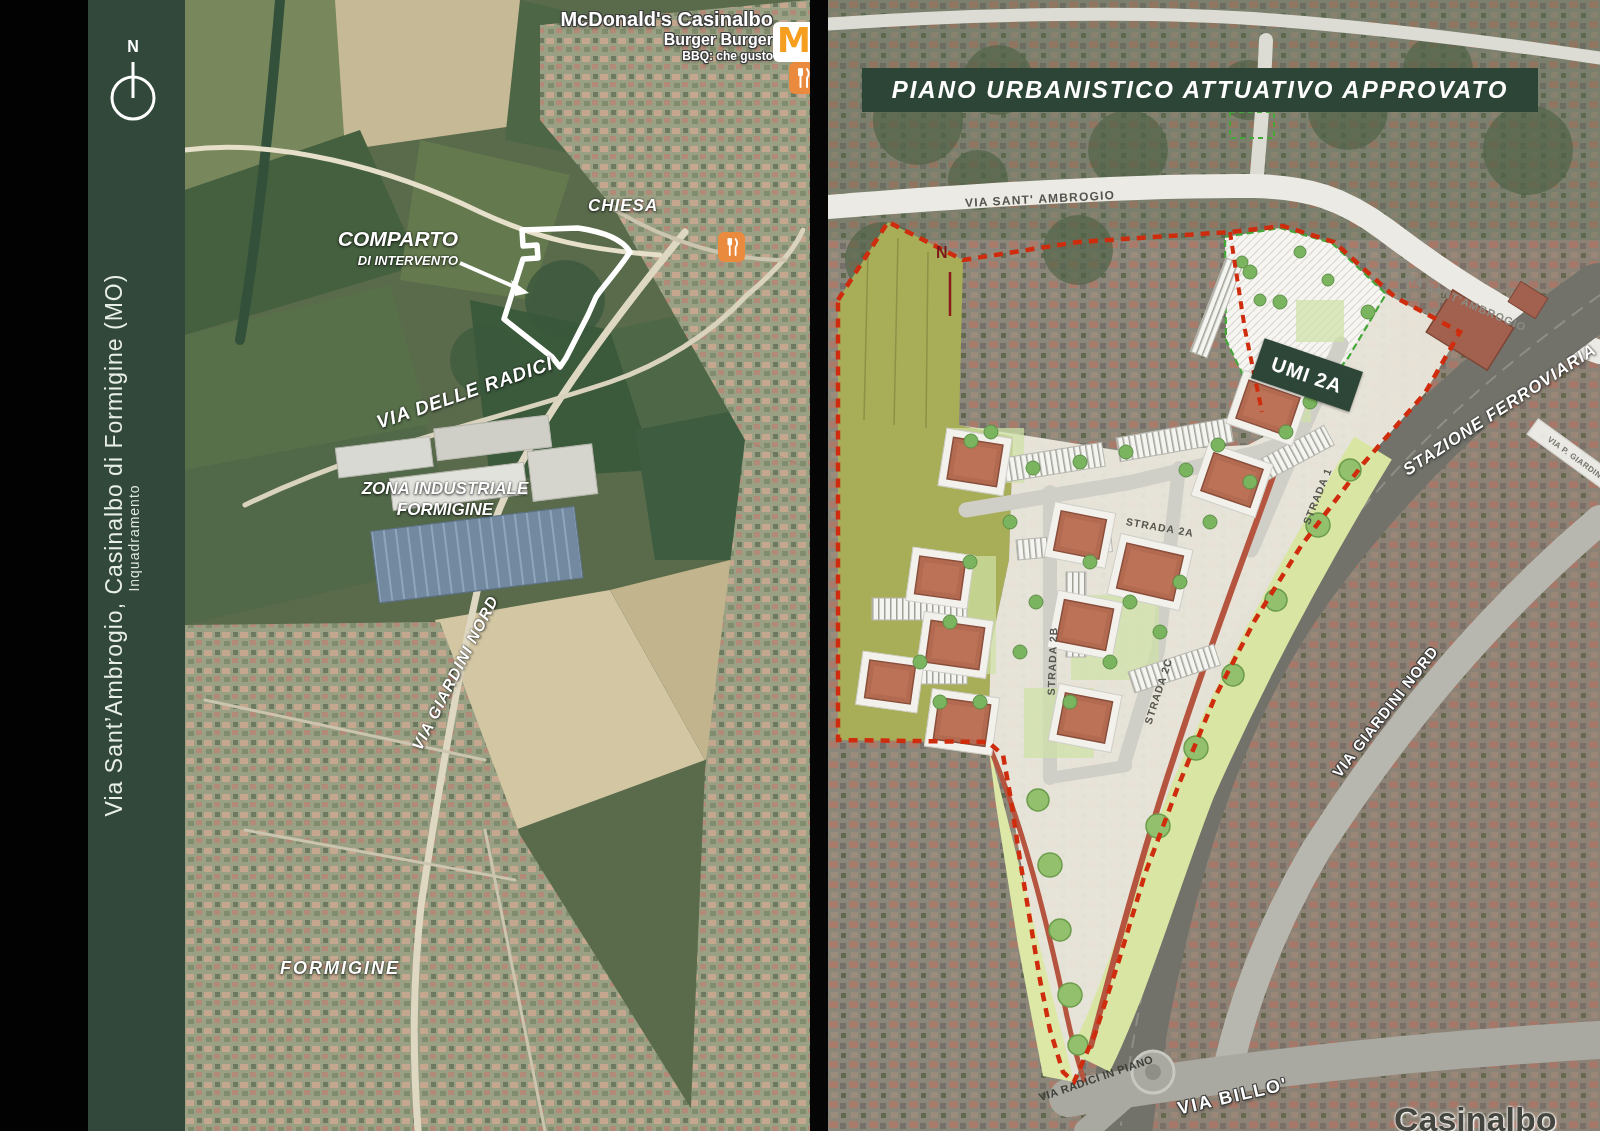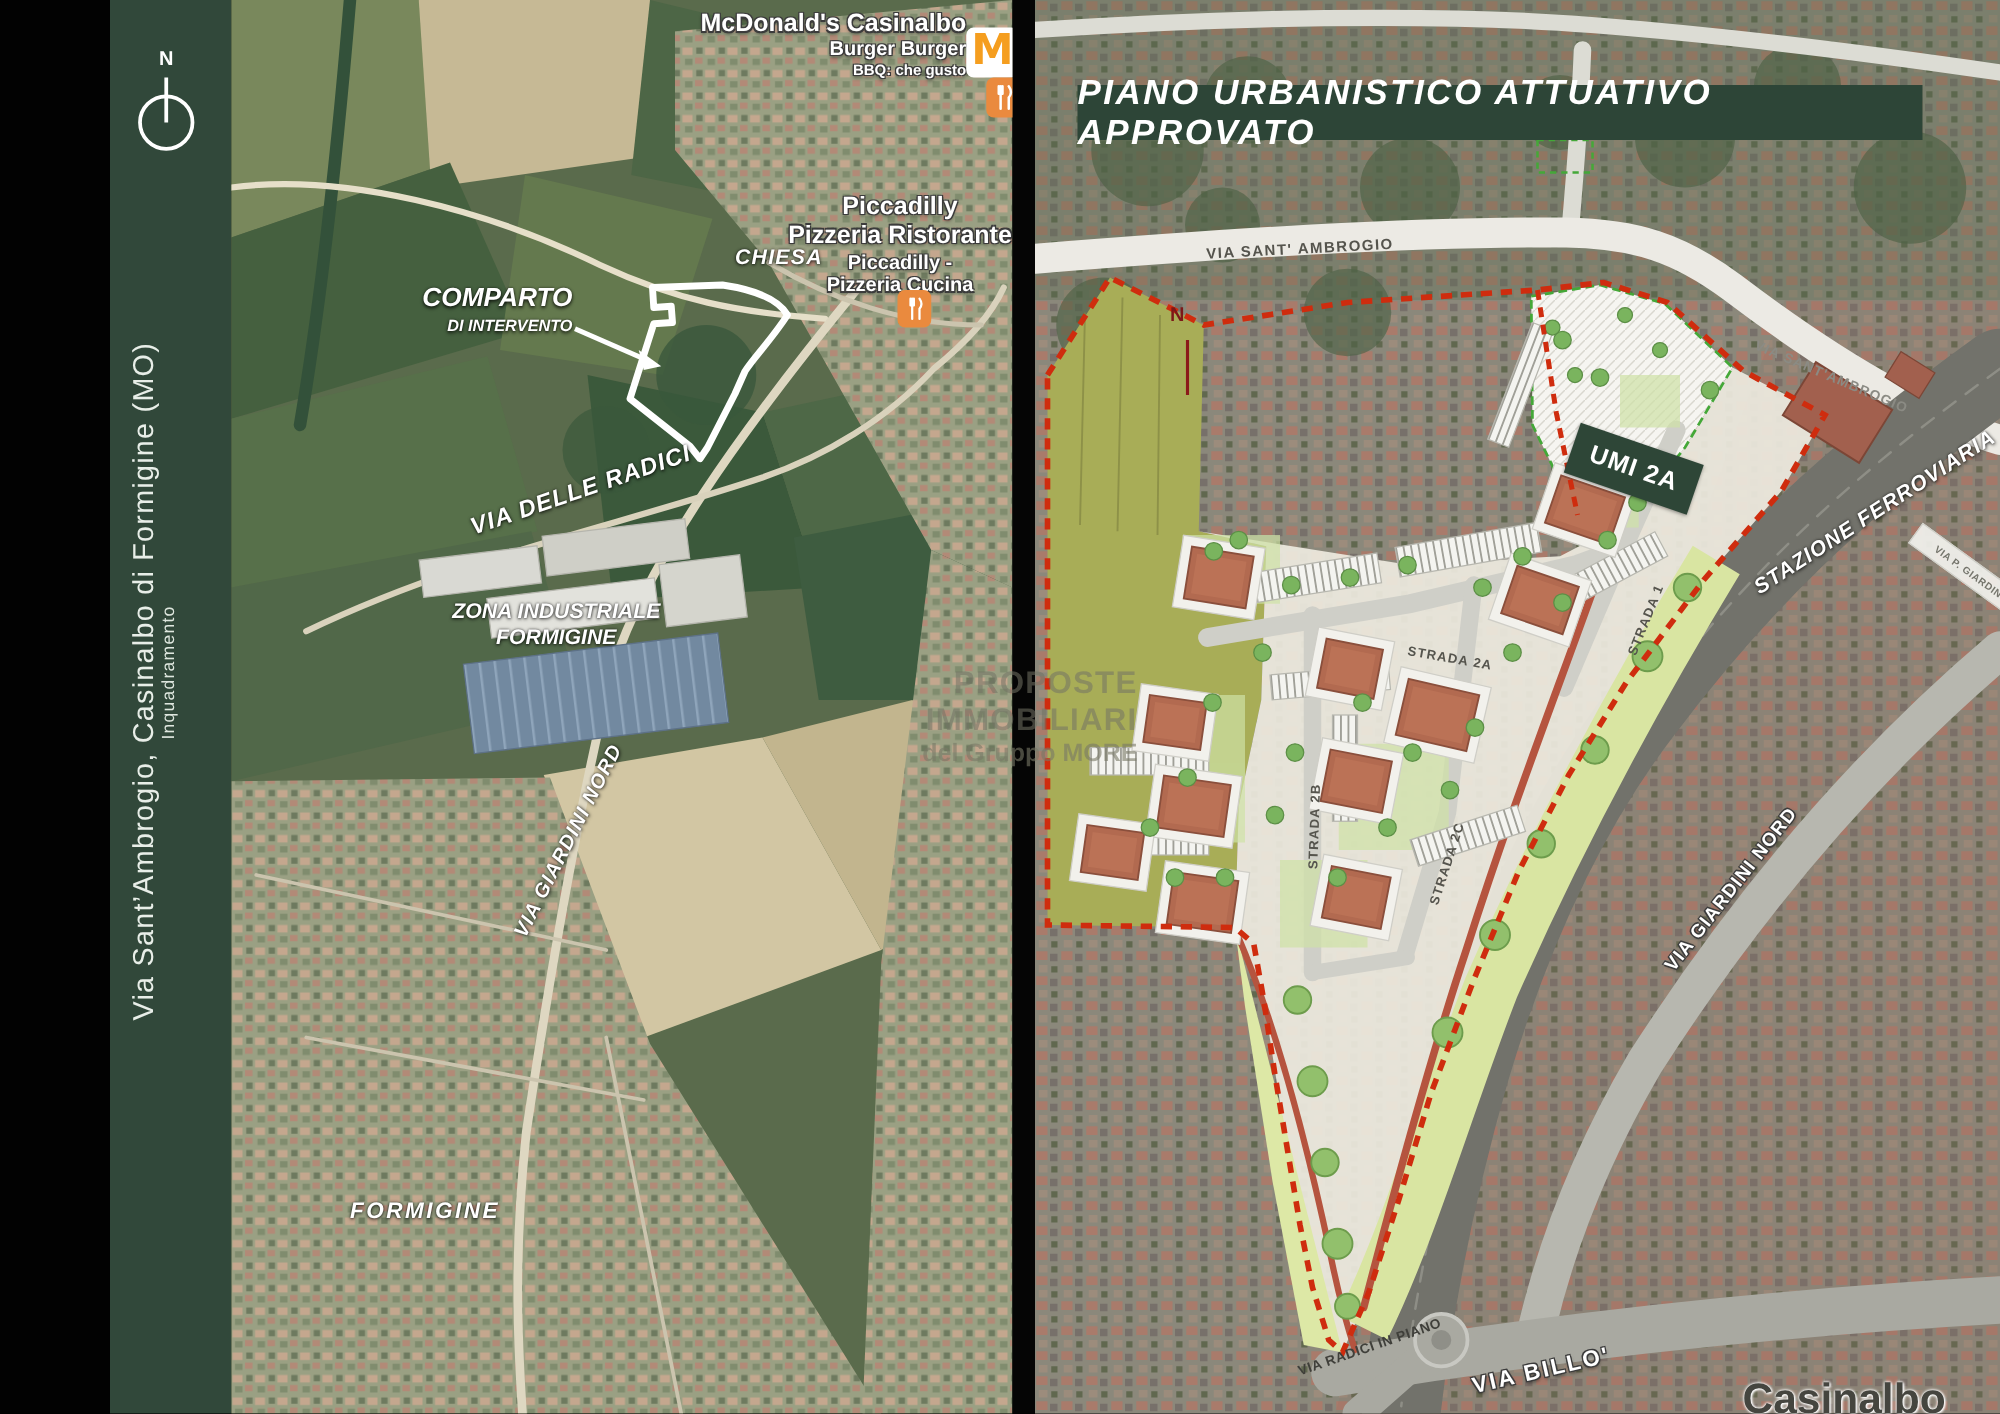--- a/index.html
+++ b/index.html
@@ -13,21 +13,21 @@
   .side-sub{position:absolute;left:-104px;top:529px;width:300px;text-align:center;
       transform:rotate(-90deg);transform-origin:center;color:#dfe7df;font-size:14px;
       letter-spacing:1px;line-height:18px;white-space:nowrap;}
   .panelL{position:absolute;left:185px;top:0;width:625px;height:1131px;overflow:hidden;background:#5a6b4c;}
   .divider{position:absolute;left:810px;top:0;width:18px;height:1131px;background:#050505;}
   .panelR{position:absolute;left:828px;top:0;width:772px;height:1131px;overflow:hidden;background:#8b887b;}
   .bgsvg{position:absolute;left:0;top:0;width:100%;height:100%;}
   .titlebar{position:absolute;background:#2d4537;color:#fff;font-weight:bold;font-style:italic;
       display:flex;align-items:center;justify-content:center;letter-spacing:2px;z-index:20;}
   .tb-l{left:15px;top:68px;width:562px;height:44px;font-size:29px;}
-  .tb-r{left:34px;top:68px;width:676px;height:44px;font-size:28px;}
+  .tb-r{left:34px;top:68px;width:676px;height:44px;font-size:24px;}
   .ml{position:absolute;color:#fff;font-weight:bold;font-style:italic;white-space:nowrap;z-index:15;
       text-shadow:0 1px 3px rgba(0,0,0,.75),0 0 2px rgba(0,0,0,.55);}
   .gpoi{position:absolute;color:#fff;font-weight:bold;white-space:nowrap;z-index:15;
       text-shadow:-1px -1px 0 #3c3c3c,1px -1px 0 #3c3c3c,-1px 1px 0 #3c3c3c,1px 1px 0 #3c3c3c,0 2px 3px rgba(0,0,0,.5);}
   .road{position:absolute;font-weight:bold;white-space:nowrap;z-index:15;color:#55544d;}
   .icon-badge{position:absolute;border-radius:6px;display:flex;align-items:center;justify-content:center;z-index:16;}
   .umi-box{position:absolute;left:427px;top:354px;width:104px;height:42px;background:#2e4637;
       transform:rotate(19deg);display:flex;align-items:center;justify-content:center;color:#fff;
       font-weight:bold;font-size:20px;letter-spacing:1px;z-index:15;box-shadow:0 1px 3px rgba(0,0,0,.4);}
   .wm{position:absolute;left:652px;top:531px;width:258px;text-align:right;z-index:40;pointer-events:none;
@@ -133,26 +133,20 @@
     </div>
     <div class="icon-badge" style="left:604px;top:62px;width:28px;height:32px;background:#ea8a3e;">
       <svg width="20" height="24" viewBox="0 0 20 24">
           <g stroke="#fff" stroke-width="2" fill="none" stroke-linecap="round">
         <path d="M6,3 v6 M9,3 v6 M7.5,3 v18 M6,9 h3"></path>
             <path d="M14,3 q3.5,5 0,9 l0,9"></path>
           </g>
         </svg>
     </div>
 
-    <div style="position:absolute;left:415px;top:154px;width:240px;text-align:center;z-index:15;">
-      <div class="gpoi" style="position:static;font-size:20px;">Piccadilly</div>
-      <div class="gpoi" style="position:static;font-size:20px;">Pizzeria Ristorante</div>
-      <div class="gpoi" style="position:static;font-size:16px;margin-top:2px;">Piccadilly -</div>
-      <div class="gpoi" style="position:static;font-size:16px;">Pizzeria Cucina</div>
-    </div>
     <div class="icon-badge" style="left:533px;top:232px;width:27px;height:30px;background:#ea8a3e;">
       <svg width="18" height="22" viewBox="0 0 20 24">
           <g stroke="#fff" stroke-width="2" fill="none" stroke-linecap="round">
         <path d="M6,3 v6 M9,3 v6 M7.5,3 v18 M6,9 h3"></path>
             <path d="M14,3 q3.5,5 0,9 l0,9"></path>
           </g>
         </svg>
     </div>
 
     <div class="ml" style="left:362px;top:196px;font-size:17px;letter-spacing:1px;margin-left:41px;">CHIESA</div>
@@ -411,18 +405,14 @@
     <div class="road" style="left:292px;top:521px;width:80px;text-align:center;transform:rotate(10deg);font-size:10.5px;letter-spacing:1px;">STRADA 2A</div>
     <div class="road" style="left:454px;top:490px;width:70px;text-align:center;transform:rotate(-68deg);font-size:10.5px;letter-spacing:1px;">STRADA 1</div>
     <div class="road" style="left:189px;top:655px;width:70px;text-align:center;transform:rotate(-88deg);font-size:10.5px;letter-spacing:1px;">STRADA 2B</div>
     <div class="road" style="left:295px;top:685px;width:70px;text-align:center;transform:rotate(-72deg);font-size:10.5px;letter-spacing:1px;">STRADA 2C</div>
     <div class="road" style="left:178px;top:1072px;width:180px;text-align:center;transform:rotate(-19deg);font-size:11px;letter-spacing:.5px;color:#3f3f3a;">VIA RADICI IN PIANO</div>
     <div class="gpoi" style="left:330px;top:1086px;width:150px;text-align:center;transform:rotate(-13deg);font-size:18px;letter-spacing:2px;">VIA BILLO'</div>
     <div class="sign">VIA P. GIARDINI</div>
     <div class="casalabel">Casinalbo</div>
   </div>
 
-  <div class="wm">
-    <div class="l1">PROPOSTE IMMOBILIARI</div>
-    <div class="l2">del Gruppo MORE</div>
-  </div>
 
 </div>
 
 </body></html>

